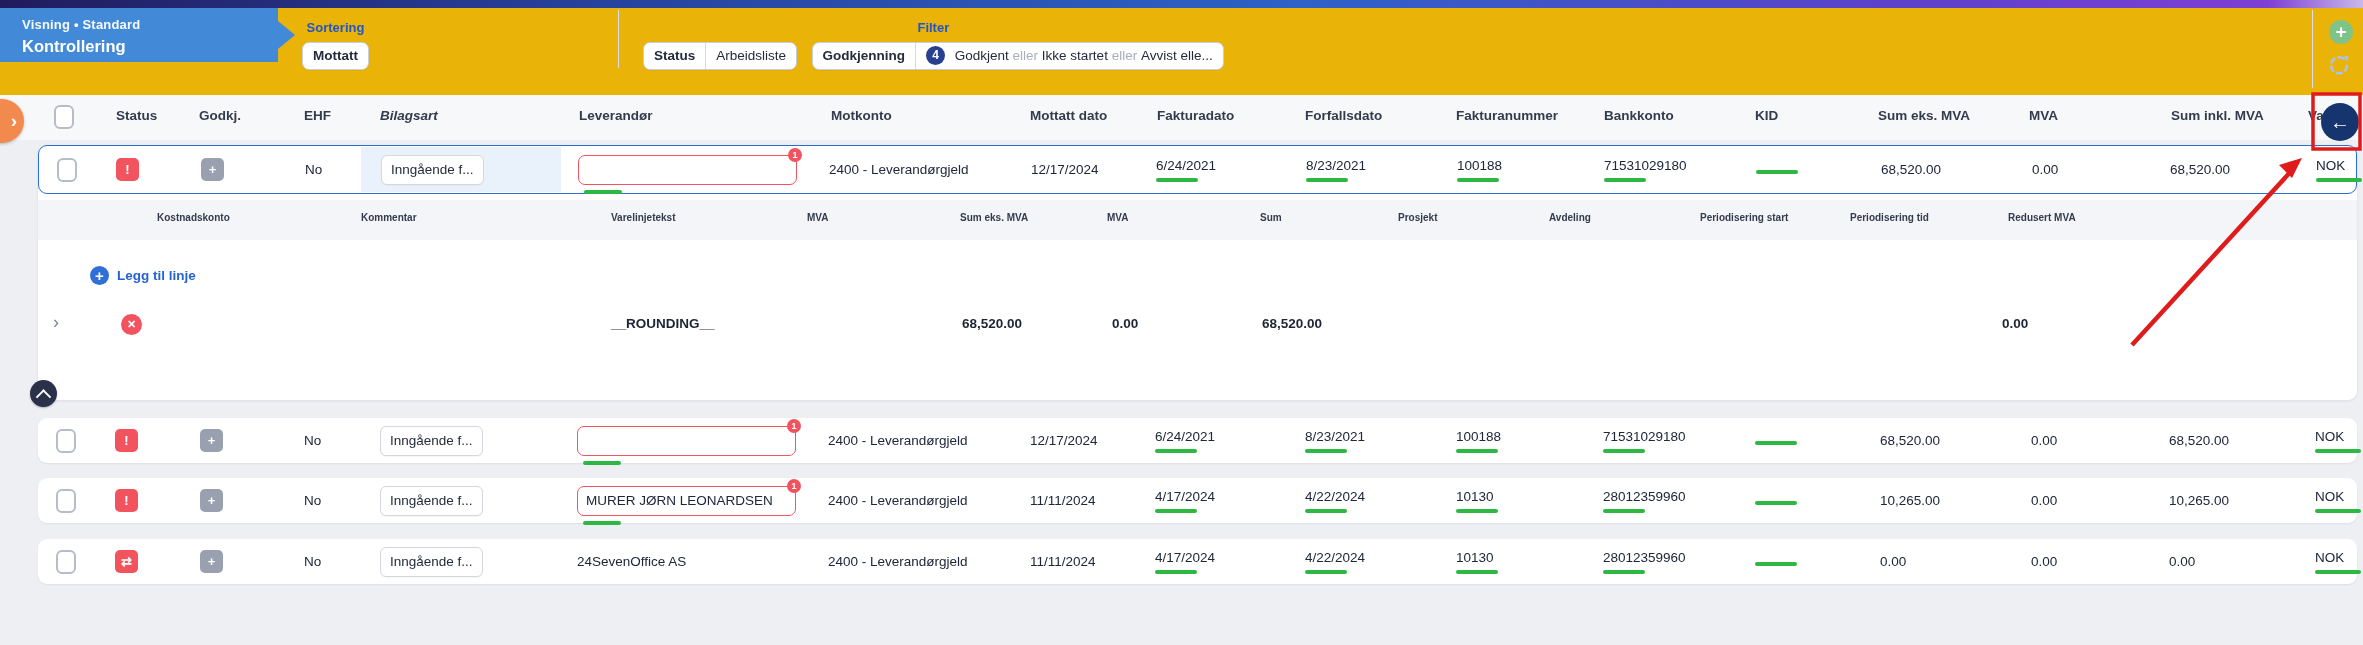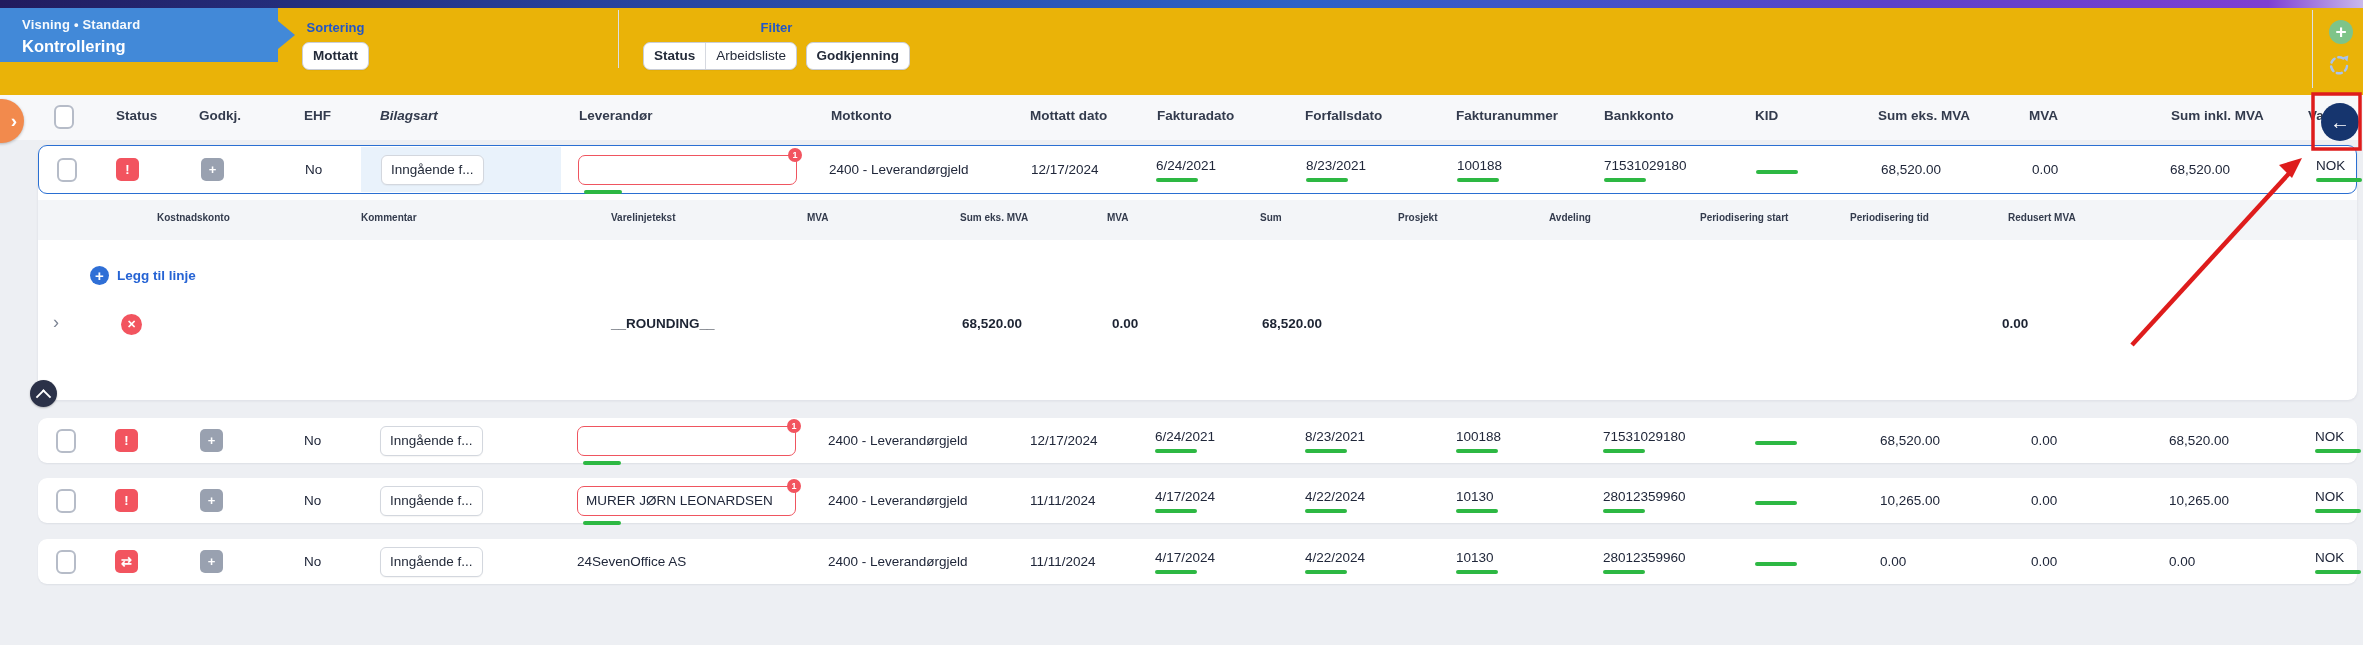--- a/index.html
+++ b/index.html
@@ -109,22 +109,30 @@
   </div>
 
   <div class="vdiv"></div>
 
   <div class="filter-wrap">
     <div class="group-label">Filter</div>
     <span class="chip">
       <b class="seg">Status</b>
       <span class="seg">Arbeidsliste</span>
     </span>
-    <span class="chip" style="margin-left:4px;">
+    <span class="chip" style="margin-left:10px;">
       <b class="seg">Godkjenning</b>
+      <span class="seg">
+        <span class="count-badge">4</span>
+        <span class="statusword">Godkjent</span>
+        <span class="muted">eller</span>
+        <span class="statusword">Ikke startet</span>
+        <span class="muted">eller</span>
+        <span class="statusword">Avvist elle...</span>
+      </span>
     </span>
   </div>
 
   <div class="vdiv2"></div>
   <div class="icon-plus">+</div>
   <div class="icon-refresh">
     <svg viewBox="0 0 26 26" width="26" height="26">
       <path d="M21 14a8 8 0 1 1-2.6-6.6" fill="none" stroke="#a9c3ee" stroke-width="2.5" stroke-linecap="round" stroke-dasharray="5 4"></path>
       <polygon points="16.6,5.2 22.4,3.6 21.4,9.4" fill="#a9c3ee"></polygon>
     </svg>

